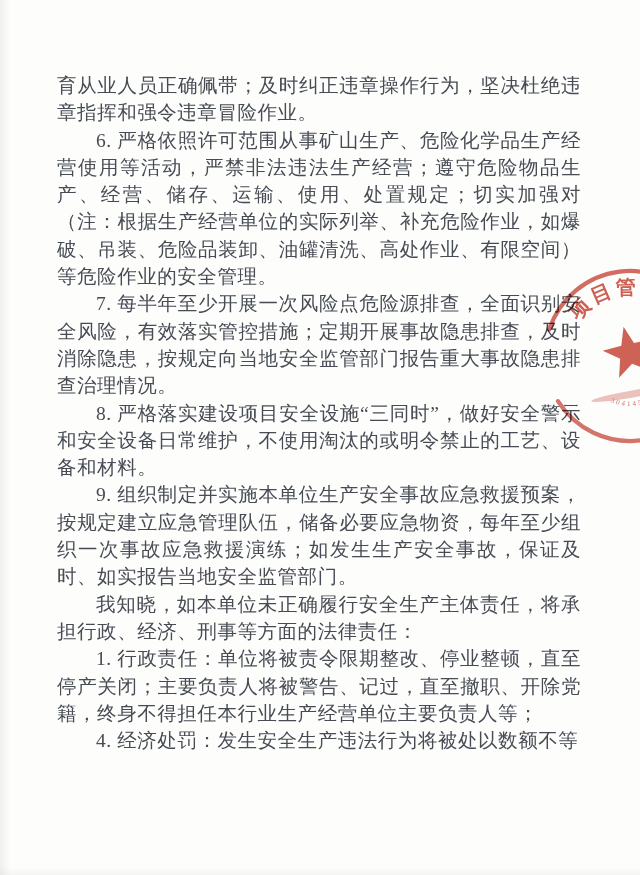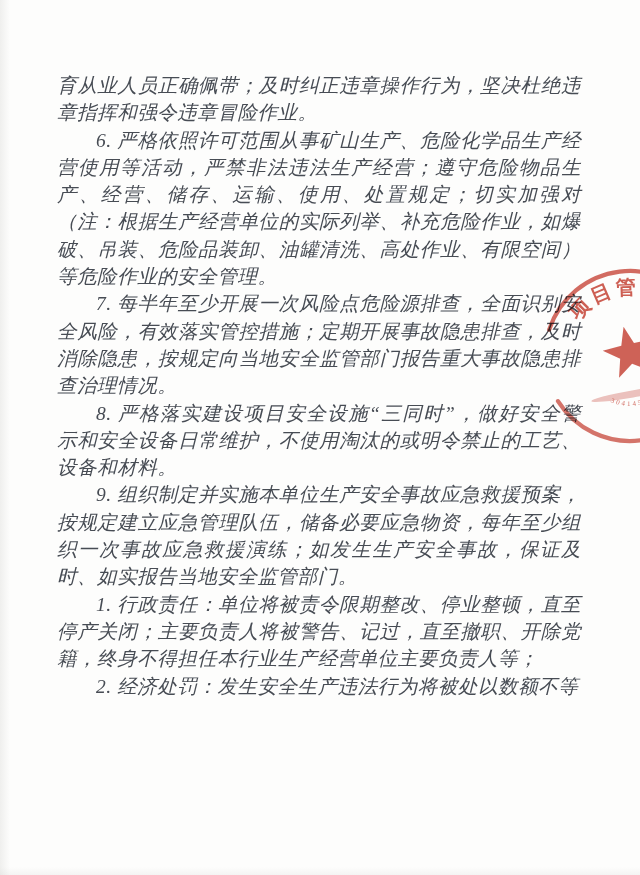--- a/index.html
+++ b/index.html
@@ -27,21 +27,20 @@
   .text-block {
     position: absolute;
     left: 57px;
     top: 72px;
     width: 524px;
     font-size: 19.5px;
     line-height: 27.3px;
     letter-spacing: 0.55px;
     color: #474c54;
     text-align: justify;
-    font-style: italic;
   }
 
   .para { margin: 0; text-indent: 0; }
   .para.indent { text-indent: 2em; }
 
   .stamp {
     position: absolute;
     left: 540px;
     top: 248px;
     width: 200px;
@@ -60,22 +59,23 @@
 
 <div class="page">
 
   <div class="text-block">
 
   <p class="para">育从业人员正确佩带；及时纠正违章操作行为，坚决杜绝违章指挥和强令违章冒险作业。</p>
       <p class="para indent">6. 严格依照许可范围从事矿山生产、危险化学品生产经营使用等活动，严禁非法违法生产经营；遵守危险物品生产、经营、储存、运输、使用、处置规定；切实加强对（注：根据生产经营单位的实际列举、补充危险作业，如爆破、吊装、危险品装卸、油罐清洗、高处作业、有限空间）等危险作业的安全管理。</p>
       <p class="para indent">7. 每半年至少开展一次风险点危险源排查，全面识别安全风险，有效落实管控措施；定期开展事故隐患排查，及时消除隐患，按规定向当地安全监管部门报告重大事故隐患排查治理情况。</p>
       <p class="para indent">8. 严格落实建设项目安全设施“三同时”，做好安全警示和安全设备日常维护，不使用淘汰的或明令禁止的工艺、设备和材料。</p>
       <p class="para indent">9. 组织制定并实施本单位生产安全事故应急救援预案，按规定建立应急管理队伍，储备必要应急物资，每年至少组织一次事故应急救援演练；如发生生产安全事故，保证及时、如实报告当地安全监管部门。</p>
+      <p class="para indent">我知晓，如本单位未正确履行安全生产主体责任，将承担行政、经济、刑事等方面的法律责任：</p>
       <p class="para indent">1. 行政责任：单位将被责令限期整改、停业整顿，直至停产关闭；主要负责人将被警告、记过，直至撤职、开除党籍，终身不得担任本行业生产经营单位主要负责人等；</p>
-      <p class="para indent">2. 经济处罚：发生安全生产违法行为将被处以数额不等</p>
+      <p class="para indent">4. 经济处罚：发生安全生产违法行为将被处以数额不等</p>
     </div>
 
   <svg class="stamp" viewBox="0 0 200 230" xmlns="http://www.w3.org/2000/svg">
     <defs>
       <path id="arcChars" d="M 28 108 A 62 62 0 0 1 152 108" fill="none"></path>
       <path id="arcDigits" d="M 46.7 133 A 50 50 0 0 0 133.3 133" fill="none"></path>
     </defs>
     <g transform="rotate(-7 90 108)">
 
       <path d="M 13 72 A 85 85 0 0 1 167 72" fill="none" stroke="#c43a2c" stroke-width="4.2" stroke-linecap="round" opacity="0.85"></path>

